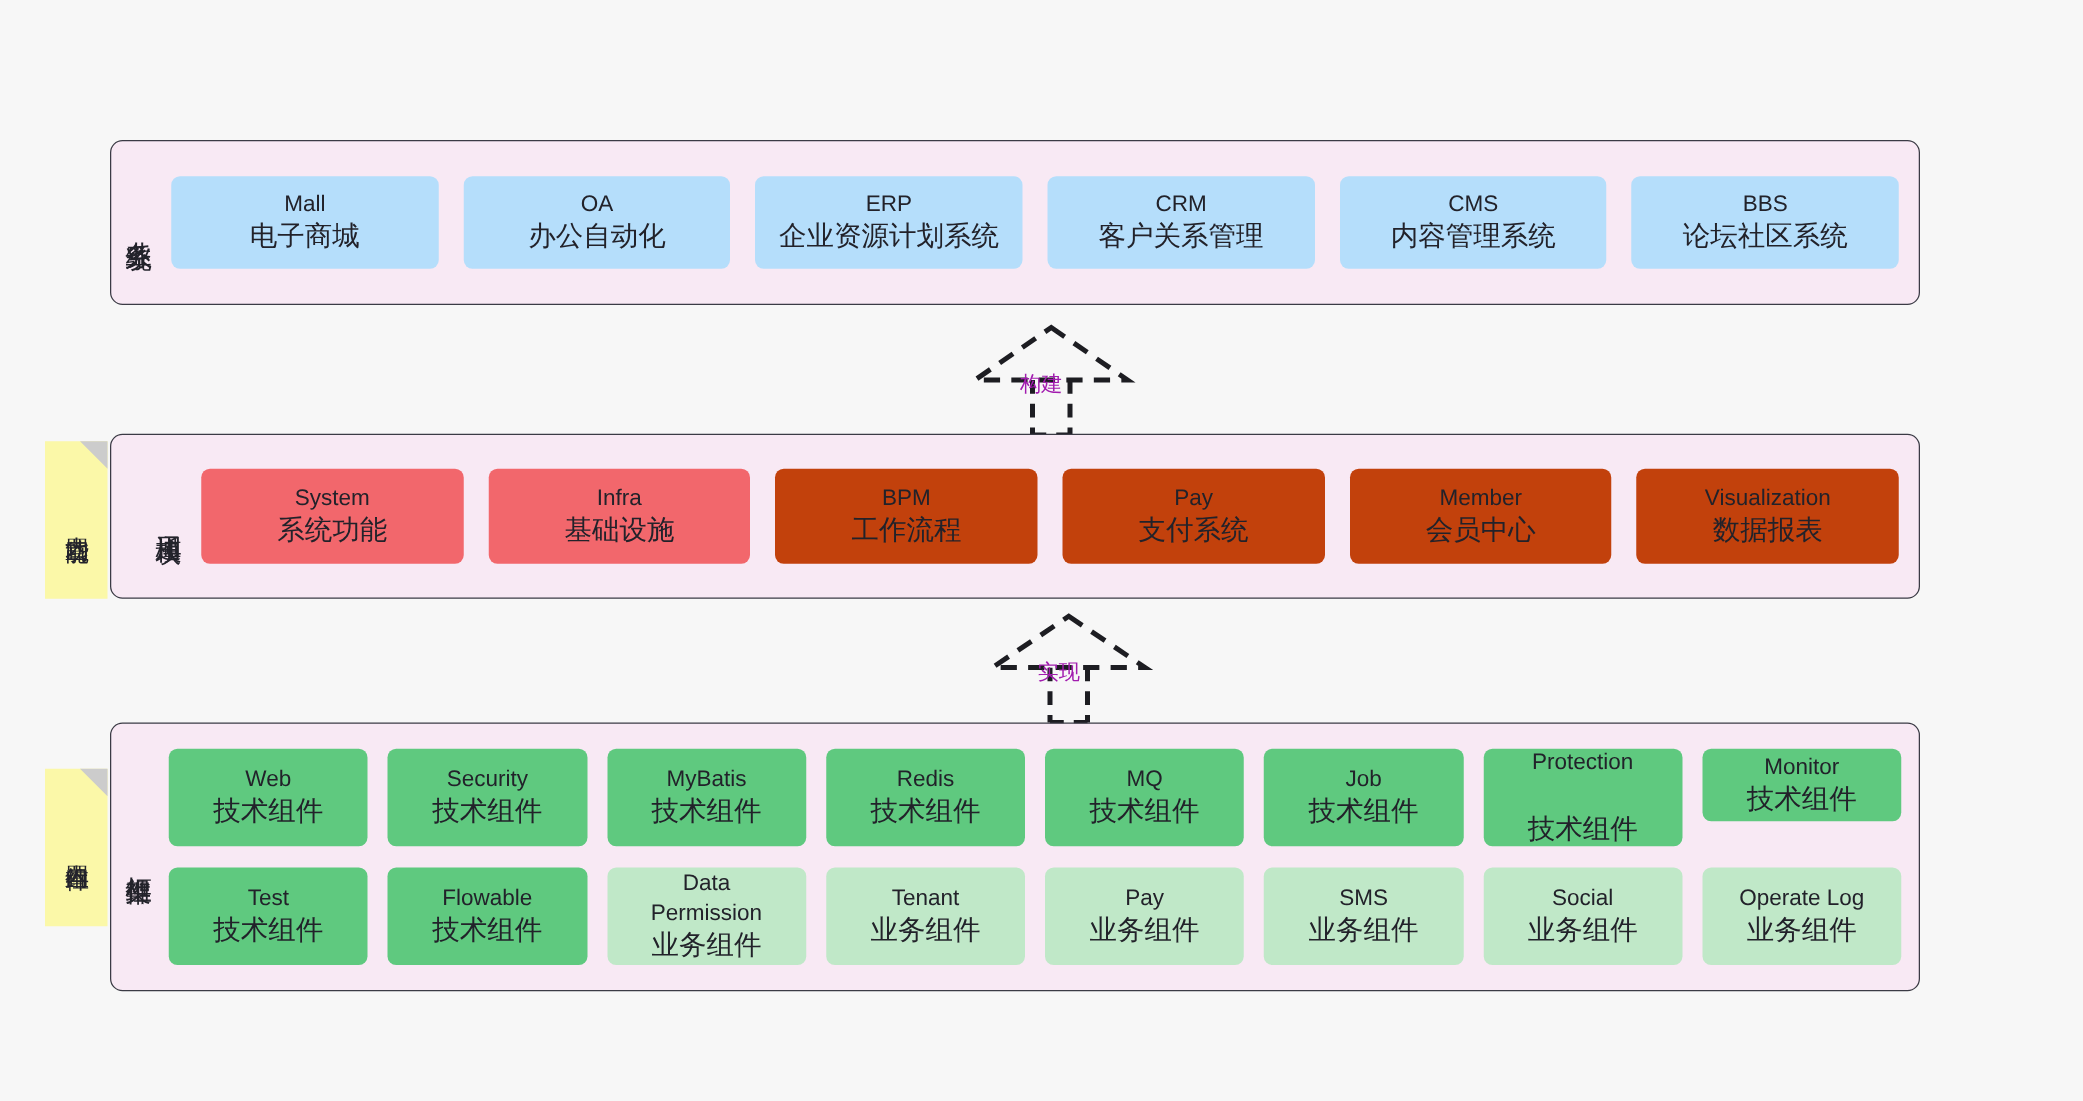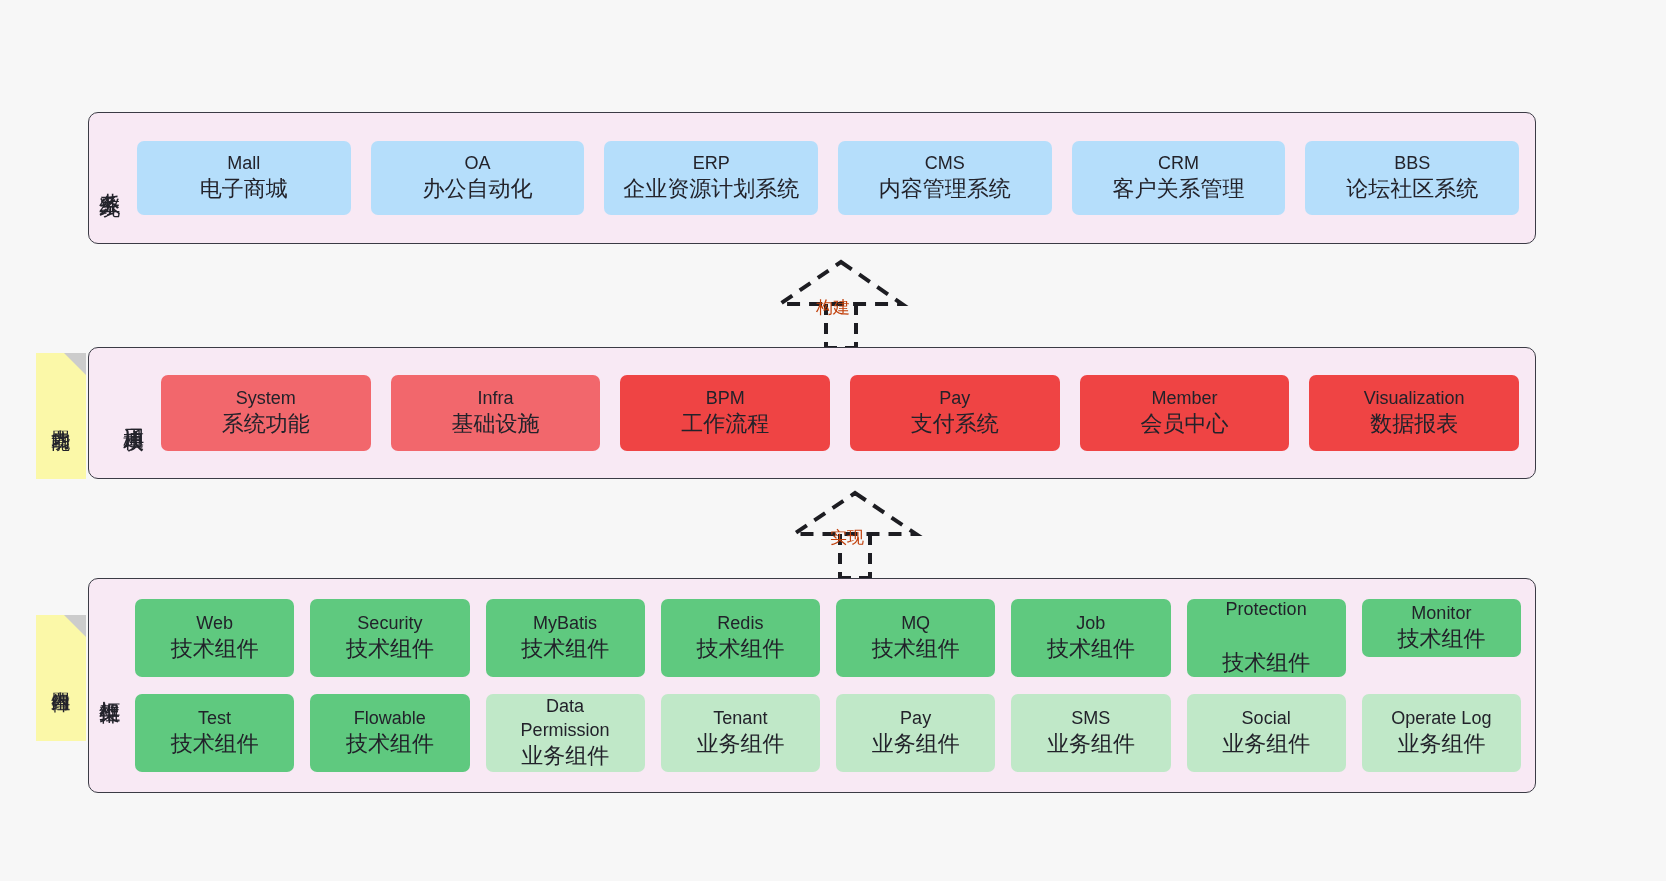--- a/index.html
+++ b/index.html
@@ -65,21 +65,21 @@
     line-height: 1.30;
     padding: 4px 6px;
     white-space: pre-line;
   }
   .cell .t-en { font-size: 18px; }
   .cell .t-cn { font-size: 22px; }
 
   
   .c-blue       { background: #b5defb; }
   .c-red        { background: #f2676c; }
-  .c-pink       { background: #ef4444; }
+  .c-pink       { background: #c2410c; }
   .c-green      { background: #5fc97f; }
   .c-greenlight { background: #c0e8c8; }
 
   
   .note {
     position: absolute;
     background: #fbf8a8;
     color: #23232b;
     font-size: 19px;
     line-height: 1.12;
@@ -100,21 +100,21 @@
     border-left: 22px solid transparent;
     border-top: 22px solid #cccccc;
   }
 
   
   .connector { position: absolute; }
   .connector svg { display: block; overflow: visible; }
   .conn-label {
     position: absolute;
     font-size: 17px;
-    color: #c2410c;
+    color: #a21caf;
     background: transparent;
     white-space: nowrap;
     user-select: none;
   }
 </style>
 </head>
 <body>
 
 <div class="canvas">
 
@@ -128,26 +128,26 @@
         </div>
         <div class="cell c-blue" style="height:74px;">
           <span class="t-en">OA</span>
           <span class="t-cn">办公自动化</span>
         </div>
         <div class="cell c-blue" style="height:74px;">
           <span class="t-en">ERP</span>
           <span class="t-cn">企业资源计划系统</span>
         </div>
         <div class="cell c-blue" style="height:74px;">
+          <span class="t-en">CRM</span>
+          <span class="t-cn">客户关系管理</span>
+        </div>
+        <div class="cell c-blue" style="height:74px;">
           <span class="t-en">CMS</span>
           <span class="t-cn">内容管理系统</span>
-        </div>
-        <div class="cell c-blue" style="height:74px;">
-          <span class="t-en">CRM</span>
-          <span class="t-cn">客户关系管理</span>
         </div>
         <div class="cell c-blue" style="height:74px;">
           <span class="t-en">BBS</span>
           <span class="t-cn">论坛社区系统</span>
         </div>
       </div>
     </div>
   </div>
 
   <div class="connector" style="left:756px; top:258px; width:180px; height:90px;">

